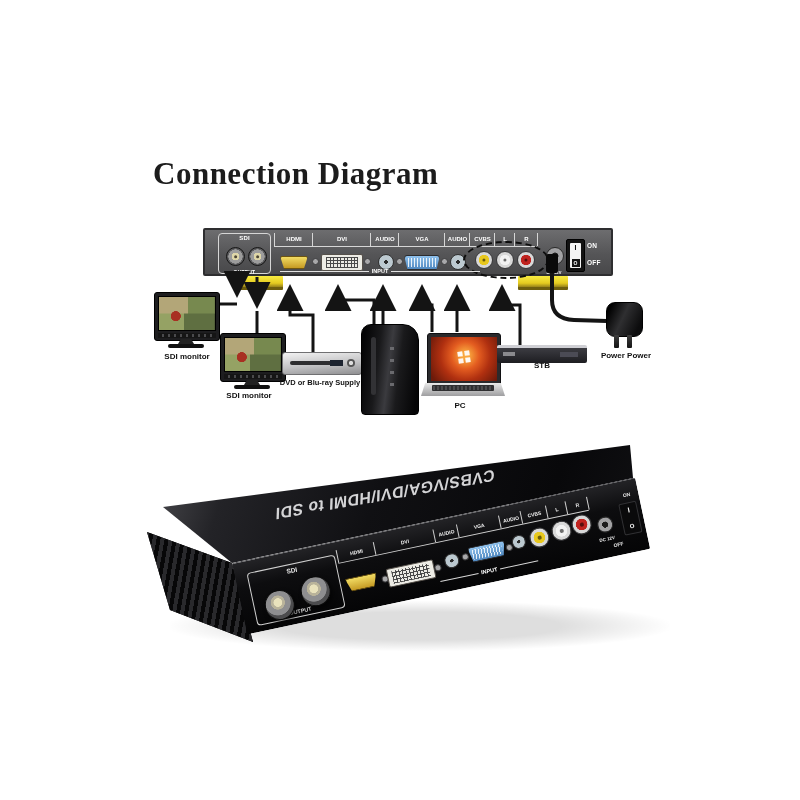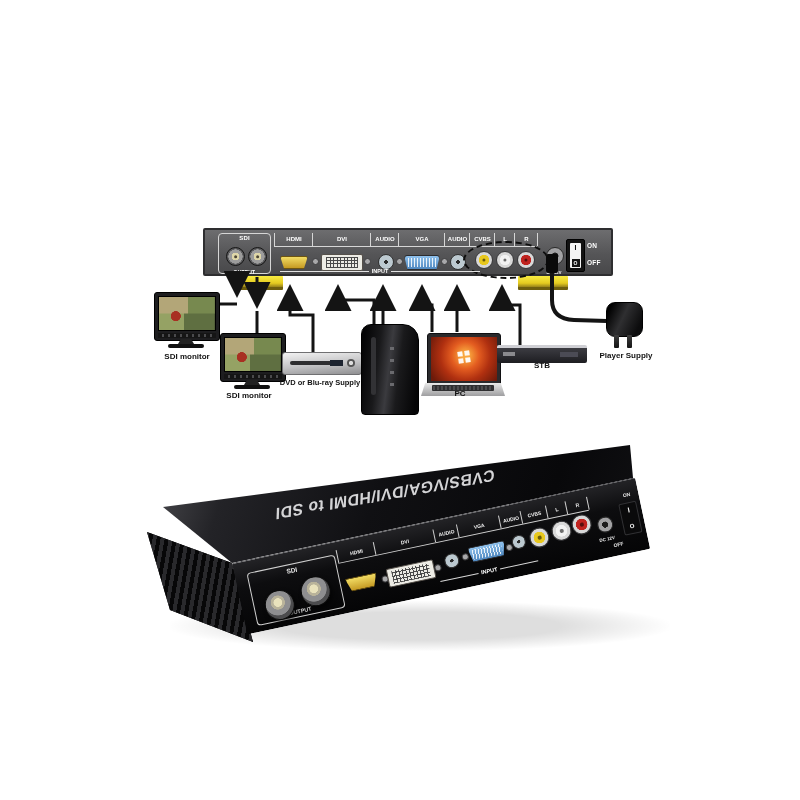--- a/index.html
+++ b/index.html
@@ -143,20 +143,21 @@
   .q-sw{position:absolute;left:390px;top:22px;width:18px;height:32px;background:#0a0a0b;border:1px solid #313134;border-radius:2px;
        display:flex;flex-direction:column;align-items:center;justify-content:space-between;padding:3px 0;box-sizing:border-box;}
   .q-sw .i{color:#fff;font:bold 7px "Liberation Sans",sans-serif;line-height:7px;}
   .q-sw .o{color:#fff;font:bold 6px "Liberation Sans",sans-serif;line-height:7px;}
 </style>
 </head>
 <body>
 
 <div class="canvas">
 
+  <h1 class="title">Connection Diagram</h1>
 
   <div class="ybar" style="left:237px;top:276px;width:46px;"></div>
   <div class="ybar" style="left:518px;top:276px;width:50px;"></div>
 
   <div class="panel">
     <div class="sdi-box">
       <span class="plabel" style="left:0;right:0;top:1px;">SDI</span>
       <span class="bnc" style="left:7px;top:13px;width:17px;height:17px;"></span>
       <span class="bnc" style="left:29px;top:13px;width:17px;height:17px;"></span>
       <span class="plabel" style="left:0;right:0;bottom:-2px;font-size:5px;">OUTPUT</span>
@@ -264,34 +265,34 @@
   <div class="dev" style="left:424px;top:333px;width:84px;height:64px;">
     <div class="lp-screen">
       <div class="lp-wall">
         <div class="lp-logo"></div>
       </div>
     </div>
     <div class="lp-base">
       <div class="lp-kb"></div>
     </div>
   </div>
-  <div class="devlabel" style="left:430px;top:389px;width:60px;">PC</div>
+  <div class="devlabel" style="left:430px;top:401px;width:60px;">PC</div>
 
   <div class="dev stb" style="left:497px;top:345px;">
     <div class="stb-logo"></div>
     <div class="stb-disp"></div>
   </div>
   <div class="devlabel" style="left:512px;top:361px;width:60px;">STB</div>
 
   <div class="dev" style="left:606px;top:302px;width:35px;height:48px;">
     <div class="psu-body"></div>
     <div class="psu-prong" style="left:8px;"></div>
     <div class="psu-prong" style="left:21px;"></div>
   </div>
-  <div class="devlabel" style="left:576px;top:351px;width:100px;">Player Supply</div>
+  <div class="devlabel" style="left:576px;top:351px;width:100px;">Power Power</div>
 
   <div class="product">
     <div class="p-shadow"></div>
     <div class="p-side"></div>
     <div class="p-top"></div>
     <div class="p-top-text">CVBS/VGA/DVI/HDMI to SDI</div>
 
     <div class="p-face">
       <div class="q-sdibox">
         <span class="qlabel" style="left:0;right:0;top:2px;font-size:6.5px;">SDI</span>

